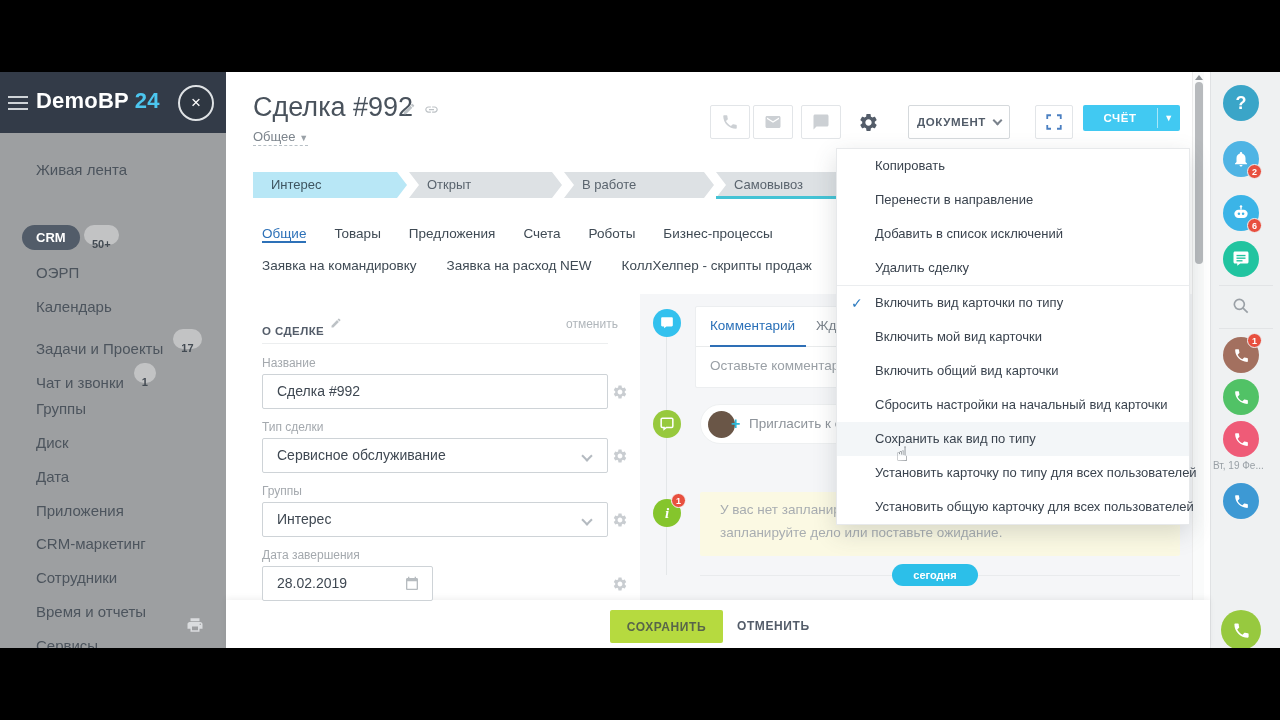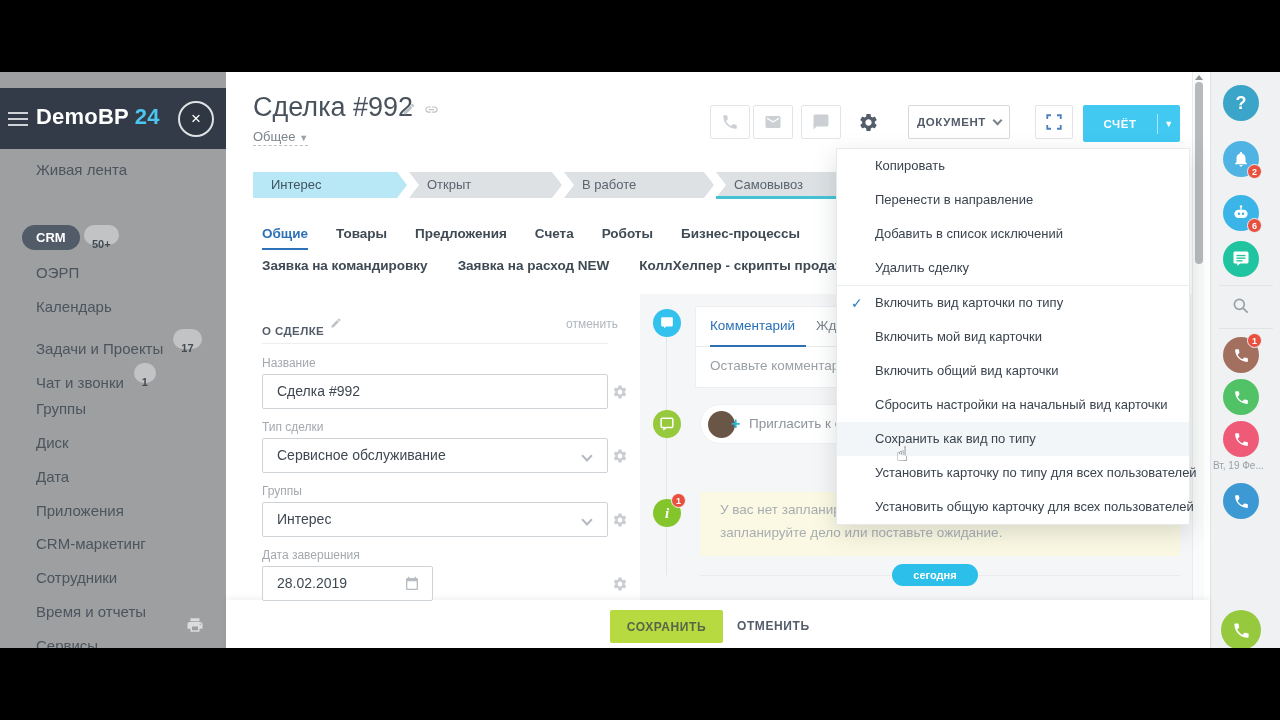--- a/index.html
+++ b/index.html
@@ -2,43 +2,43 @@
 <html><head>
 <meta charset="utf-8">
 <style>
   html,body{margin:0;padding:0;background:#000;}
   *{box-sizing:border-box;font-family:"Liberation Sans","DejaVu Sans",sans-serif;}
   #stage{position:relative;width:1280px;height:720px;background:#000;overflow:hidden;margin:0 auto;}
   #screen{position:absolute;left:0;top:72px;width:1280px;height:576px;background:#fff;overflow:hidden;}
   .abs{position:absolute;}
   
   .sidebar{left:0;top:0;width:226px;height:576px;background:#9d9fa1;}
-  .logobar{left:0;top:16px;width:226px;height:61px;background:#333b48;}
+  .logobar{left:0;top:0;width:226px;height:61px;background:#333b48;}
   .hbar{position:absolute;left:8px;width:20px;height:2px;background:#cfd3d7;}
   .logotext{position:absolute;left:36px;top:16px;font-size:22px;font-weight:bold;color:#fff;letter-spacing:.2px;}
   .logo24{color:#4cc6ef;}
   .closebtn{position:absolute;left:178px;top:13px;width:36px;height:36px;border-radius:50%;background:#2f3742;border:2px solid #dfe2e5;color:#fff;font-size:17px;line-height:31px;text-align:center;cursor:pointer;}
   .si{position:absolute;left:36px;height:24px;line-height:24px;font-size:15px;color:#4c545d;white-space:nowrap;cursor:pointer;}
   .sbadge{display:inline-block;margin-left:10px;padding:10px 8px;height:18px;line-height:18px;border-radius:10px;background:rgba(255,255,255,.38);color:#434b53;font-size:11px;font-weight:bold;vertical-align:2px;}
   .crmpill{position:absolute;left:22px;top:153px;height:25px;line-height:25px;padding:0 14px;border-radius:13px;background:#525c69;color:#fff;font-size:13px;font-weight:bold;cursor:pointer;}
   
   .title{left:253px;top:20px;font-size:27px;color:#49525c;}
   .subtle{font-size:13px;color:#7c848c;}
   .tbtn{position:absolute;top:33px;height:34px;border:1px solid #e2e5e8;border-radius:2px;background:#fff;display:flex;align-items:center;justify-content:center;cursor:pointer;}
   .docbtn{position:absolute;top:33px;height:34px;border:1px solid #d5d9dc;border-radius:2px;background:#fff;color:#525c69;font-size:11.5px;font-weight:bold;letter-spacing:.6px;display:flex;align-items:center;justify-content:center;gap:8px;cursor:pointer;}
   .chev{width:7px;height:7px;border-right:2px solid #7a828c;border-bottom:2px solid #7a828c;transform:rotate(45deg);margin-top:-4px;}
-  .invoicebtn{position:absolute;left:1083px;top:33px;width:97px;height:37px;background:#41c9f2;border-radius:2px;color:#fff;font-size:11.5px;font-weight:bold;letter-spacing:.6px;display:flex;align-items:center;cursor:pointer;}
+  .invoicebtn{position:absolute;left:1083px;top:33px;width:97px;height:26px;background:#41c9f2;border-radius:2px;color:#fff;font-size:11.5px;font-weight:bold;letter-spacing:.6px;display:flex;align-items:center;cursor:pointer;}
   
   .seg{position:absolute;top:100px;height:26px;line-height:26px;font-size:13px;padding-left:18px;color:#5a646e;background:#dde1e4;cursor:pointer;}
   .seg.first{clip-path:polygon(0 0,calc(100% - 10px) 0,100% 50%,calc(100% - 10px) 100%,0 100%);}
   .seg.mid{clip-path:polygon(0 0,calc(100% - 10px) 0,100% 50%,calc(100% - 10px) 100%,0 100%,10px 50%);}
   .seg.active{background:#b8e7f6;color:#3e5560;}
   
   .tabrow{position:absolute;left:262px;display:flex;gap:28px;font-size:13.5px;color:#3f4a54;}
-  .tab{cursor:pointer;white-space:nowrap;padding-bottom:7px;font-weight:bold;}
+  .tab{cursor:pointer;white-space:nowrap;}
   .tab.on{color:#2d71b8;border-bottom:2px solid #2d71b8;}
   
   .flabel{position:absolute;left:262px;font-size:12px;color:#a4a9ae;}
   .finput{position:absolute;left:262px;width:346px;height:35px;background:#fff;border:1px solid #ced3d7;border-radius:2px;font-size:14px;color:#3f4852;line-height:33px;padding-left:14px;cursor:text;}
   .fgear{position:absolute;left:612px;width:16px;height:16px;cursor:pointer;}
   .selchev{position:absolute;right:16px;top:13px;width:8px;height:8px;border-left:2px solid #b4bac0;border-bottom:2px solid #b4bac0;transform:rotate(-45deg);}
   
   .tl-bg{left:640px;top:222px;width:552px;height:306px;background:#f5f6f8;}
   .circle28{position:absolute;width:28px;height:28px;border-radius:50%;display:flex;align-items:center;justify-content:center;}
   .card{position:absolute;background:#fff;border:1px solid #eceef0;border-radius:2px;}

